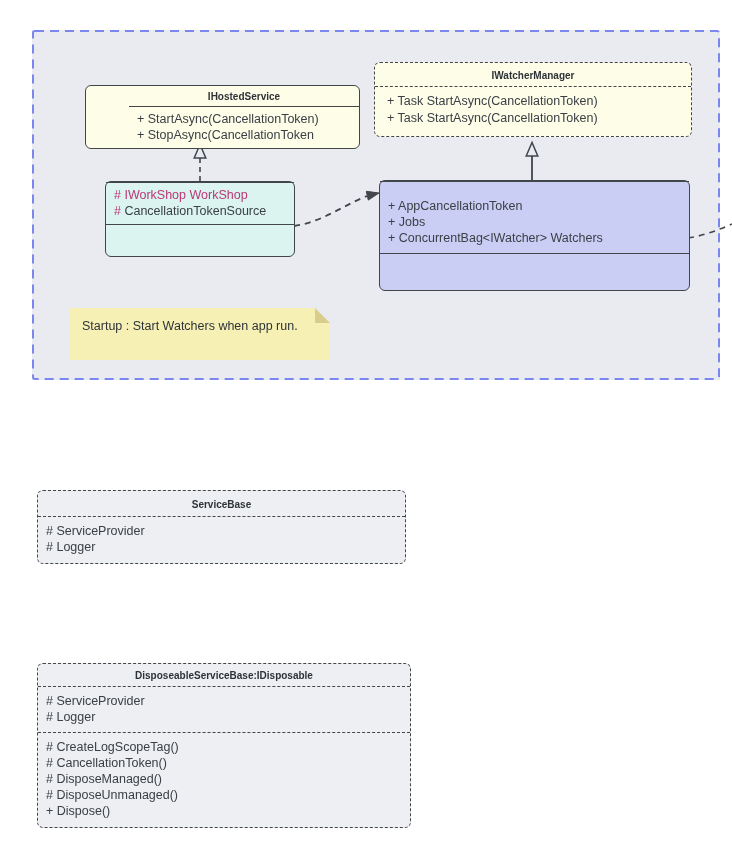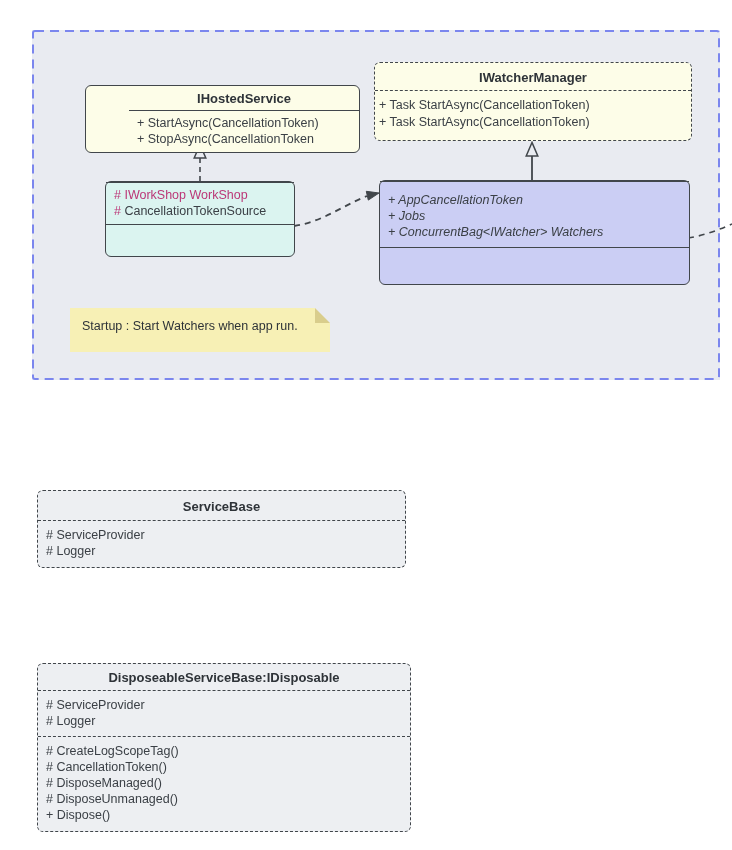--- a/index.html
+++ b/index.html
@@ -11,34 +11,34 @@
     position:absolute;left:32px;top:30px;width:688px;height:350px;
     background:var(--c-boundary_bg);z-index:1;
   }
   .overlay{position:absolute;left:0;top:0;width:732px;height:850px;z-index:2;pointer-events:none;}
   .uml{
     position:absolute;z-index:3;
     border:1.6px solid var(--c-stroke);border-radius:6px;
     color:var(--c-member_text);font-size:12.5px;
   }
   .uml .t{
-    font-weight:bold;font-size:13px;color:var(--c-title_text);
+    font-weight:bold;font-size:10px;color:var(--c-title_text);
     text-align:center;padding:5px 8px 4px;
   }
   .uml .s{border-top:1.6px solid var(--c-stroke);padding:4px 8px 5px;}
   .uml .m{line-height:16px;white-space:nowrap;}
   .uml.dashed{border-style:dashed;}
   .uml.dashed .s{border-top-style:dashed;}
   .hl{color:var(--c-highlight);}
   .bg-interface{background:var(--c-interface_bg);}
   .bg-workshop{background:var(--c-workshop_bg);}
   .bg-watcher{background:var(--c-watcher_bg);}
   .bg-base{background:var(--c-base_bg);}
   .note{
-    position:absolute;left:70px;top:308px;width:260px;height:44px;z-index:3;
+    position:absolute;left:70px;top:308px;width:260px;height:52px;z-index:3;
     background:var(--c-note_bg);color:var(--c-title_text);
     font-size:12.5px;line-height:36px;padding-left:12px;box-sizing:border-box;
   }
   .note .fold{
     position:absolute;top:0;right:0;width:0;height:0;
     border-top:15px solid var(--c-boundary_bg);
     border-left:15px solid var(--c-note_fold);
   }
   
   #ihosted   {left:85px; top:85px; width:230px;padding-left:43px;}
@@ -89,36 +89,36 @@
   <div class="uml bg-interface" id="ihosted">
     <div class="t">IHostedService</div>
     <div class="s">
       <div class="m">+ StartAsync(CancellationToken)</div>
       <div class="m">+ StopAsync(CancellationToken</div>
     </div>
   </div>
 
   <div class="uml dashed bg-interface" id="iwatcher">
     <div class="t">IWatcherManager</div>
-    <div class="s" style="padding:6px 4px 9px;">
+    <div class="s" style="padding:6px 12px 9px;">
       <div class="m" style="line-height:17px;">+ Task StartAsync(CancellationToken)</div>
       <div class="m" style="line-height:17px;">+ Task StartAsync(CancellationToken)</div>
     </div>
   </div>
 
   <div class="uml bg-workshop" id="workshop">
     <div class="s">
       <div class="m hl"># IWorkShop WorkShop</div>
       <div class="m"><span class="hl"># </span><span>CancellationTokenSource</span></div>
     </div>
     <div class="s empty"></div>
   </div>
 
   <div class="uml bg-watcher" id="watcher">
-    <div class="s" style="padding:10px 8px 7px;font-style:italic;">
+    <div class="s" style="padding:16px 8px 7px;">
       <div class="m">+ AppCancellationToken</div>
       <div class="m">+ Jobs</div>
       <div class="m">+ ConcurrentBag&lt;IWatcher&gt; Watchers</div>
     </div>
     <div class="s empty"></div>
   </div>
 
   <div class="note">
     <span>Startup : Start Watchers when app run.</span>
     <span class="fold"></span>

